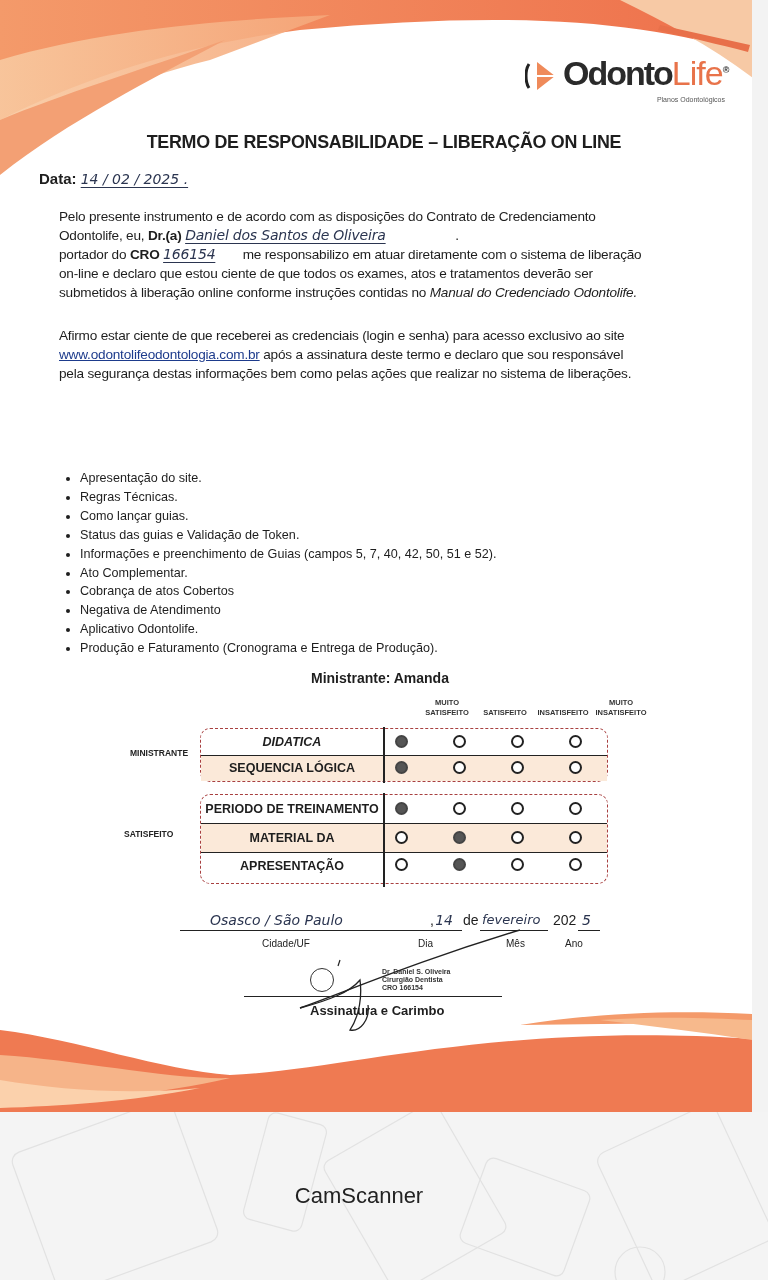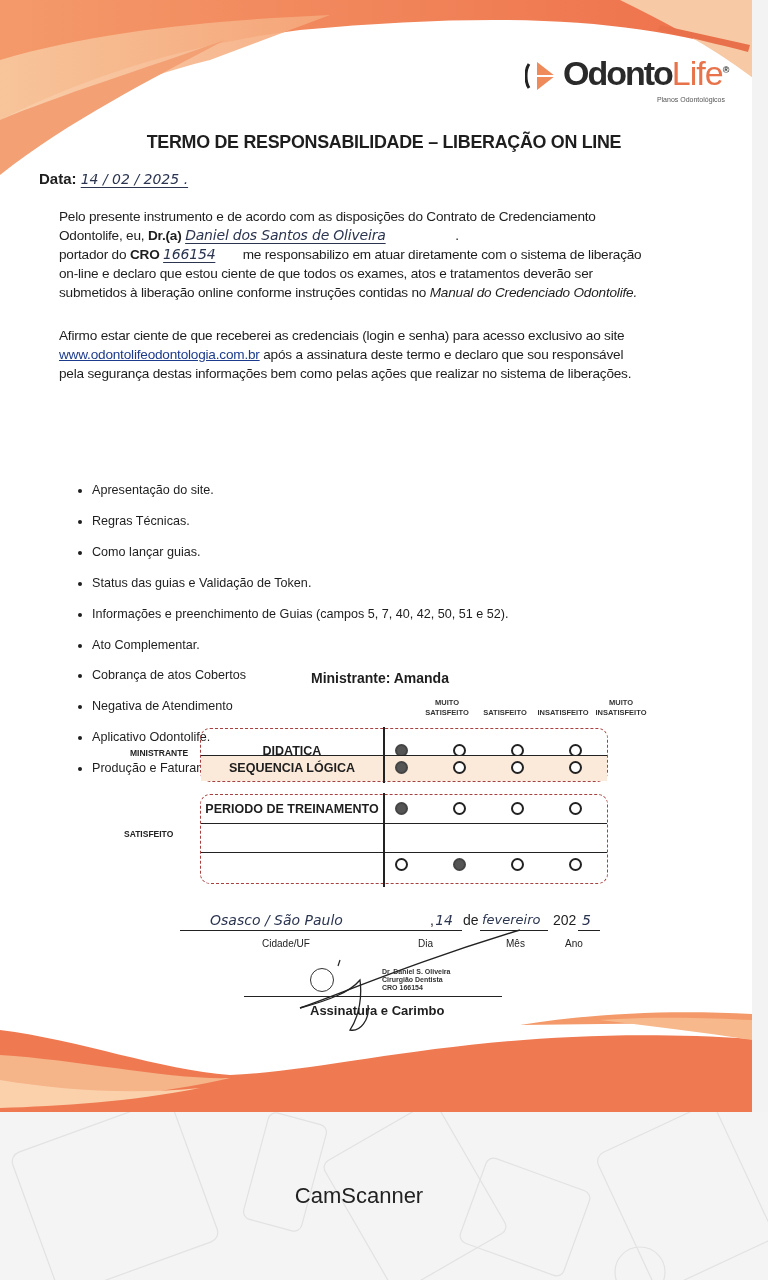--- a/index.html
+++ b/index.html
@@ -16,21 +16,21 @@
   .date-line { position:absolute; left:39px; top:170px; font-size:15px; font-weight:bold; }
   .hand { font-family:"DejaVu Sans", sans-serif; font-style:italic; font-weight:normal; color:#2b3550; font-size:14px; text-decoration:underline; text-underline-offset:3px; }
   .body { position:absolute; left:59px; width:650px; font-size:13.6px; line-height:19px; letter-spacing:-0.2px; }
   .p1 { top:207px; }
   .p2 { top:326px; }
   .p3 { top:397px; }
   .body b { font-weight:bold; }
   .body i { font-style:italic; }
   .link { color:#1d3b8c; text-decoration:underline; }
   ul.topics { position:absolute; left:62px; top:469px; margin:0; padding:0 0 0 18px; font-size:12.6px; line-height:18.9px; }
-  ul.topics li { margin:12px; }
+  ul.topics li { margin:0; }
   .ministrante-title { position:absolute; left:0; width:760px; top:670px; text-align:center; font-size:14px; font-weight:bold; }
   .colhead { position:absolute; top:698px; font-size:7.5px; font-weight:bold; text-align:center; line-height:10px; color:#333;margin-left:46px; }
   .group { position:absolute; left:200px; width:406px; border:1.5px dashed #a84040; border-radius:10px; }
   .g1 { top:728px; height:52px; }
   .g2 { top:794px; height:88px; }
   .row { position:absolute; left:0; width:406px; height:25px; }
   .row.alt { background:#fbe9d9; }
   .row .lbl { position:absolute; left:0; width:182px; text-align:center; font-size:12.5px; font-weight:bold; line-height:25px; }
   .vline { position:absolute; left:182px; top:-2px; width:1.5px; background:#222; }
   .hline { position:absolute; left:0; width:406px; height:1.2px; background:#222; }
@@ -134,21 +134,21 @@
   <div class="colhead" style="left:488px;width:58px;top:708px;">
       <div>INSATISFEITO</div>
     </div>
   <div class="colhead" style="left:546px;width:58px;">
       <div>MUITO</div>
       <div>INSATISFEITO</div>
     </div>
 
   <div class="grouplabel" style="left:130px;top:748px;">MINISTRANTE</div>
   <div class="group g1">
-    <div class="row" style="top:10px;">
+    <div class="row" style="top:1px;font-style:italic;">
       <div class="lbl">DIDATICA</div>
       <span class="radio filled" style="left:194px;"></span>
       <span class="radio" style="left:252px;"></span>
       <span class="radio" style="left:310px;"></span>
       <span class="radio" style="left:368px;"></span>
     </div>
     <div class="hline" style="top:26px;"></div>
     <div class="row alt" style="top:27px;">
       <div class="lbl">SEQUENCIA LÓGICA</div>
       <span class="radio filled" style="left:194px;"></span>
@@ -162,20 +162,27 @@
   <div class="grouplabel" style="left:124px;top:829px;">SATISFEITO</div>
   <div class="group g2">
     <div class="row" style="top:2px;">
       <div class="lbl">PERIODO DE TREINAMENTO</div>
       <span class="radio filled" style="left:194px;"></span>
       <span class="radio" style="left:252px;"></span>
       <span class="radio" style="left:310px;"></span>
       <span class="radio" style="left:368px;"></span>
     </div>
     <div class="hline" style="top:28px;"></div>
+    <div class="row alt" style="top:29px;height:28px;">
+      <div class="lbl" style="line-height:28px;">MATERIAL DA APRESENTAÇÃO</div>
+      <span class="radio" style="left:194px;top:7px;"></span>
+      <span class="radio filled" style="left:252px;top:7px;"></span>
+      <span class="radio" style="left:310px;top:7px;"></span>
+      <span class="radio" style="left:368px;top:7px;"></span>
+    </div>
     <div class="hline" style="top:57px;"></div>
     <div class="row" style="top:58px;">
       <span class="radio" style="left:194px;"></span>
       <span class="radio filled" style="left:252px;"></span>
       <span class="radio" style="left:310px;"></span>
       <span class="radio" style="left:368px;"></span>
     </div>
     <div class="vline" style="height:94px;"></div>
   </div>
 

